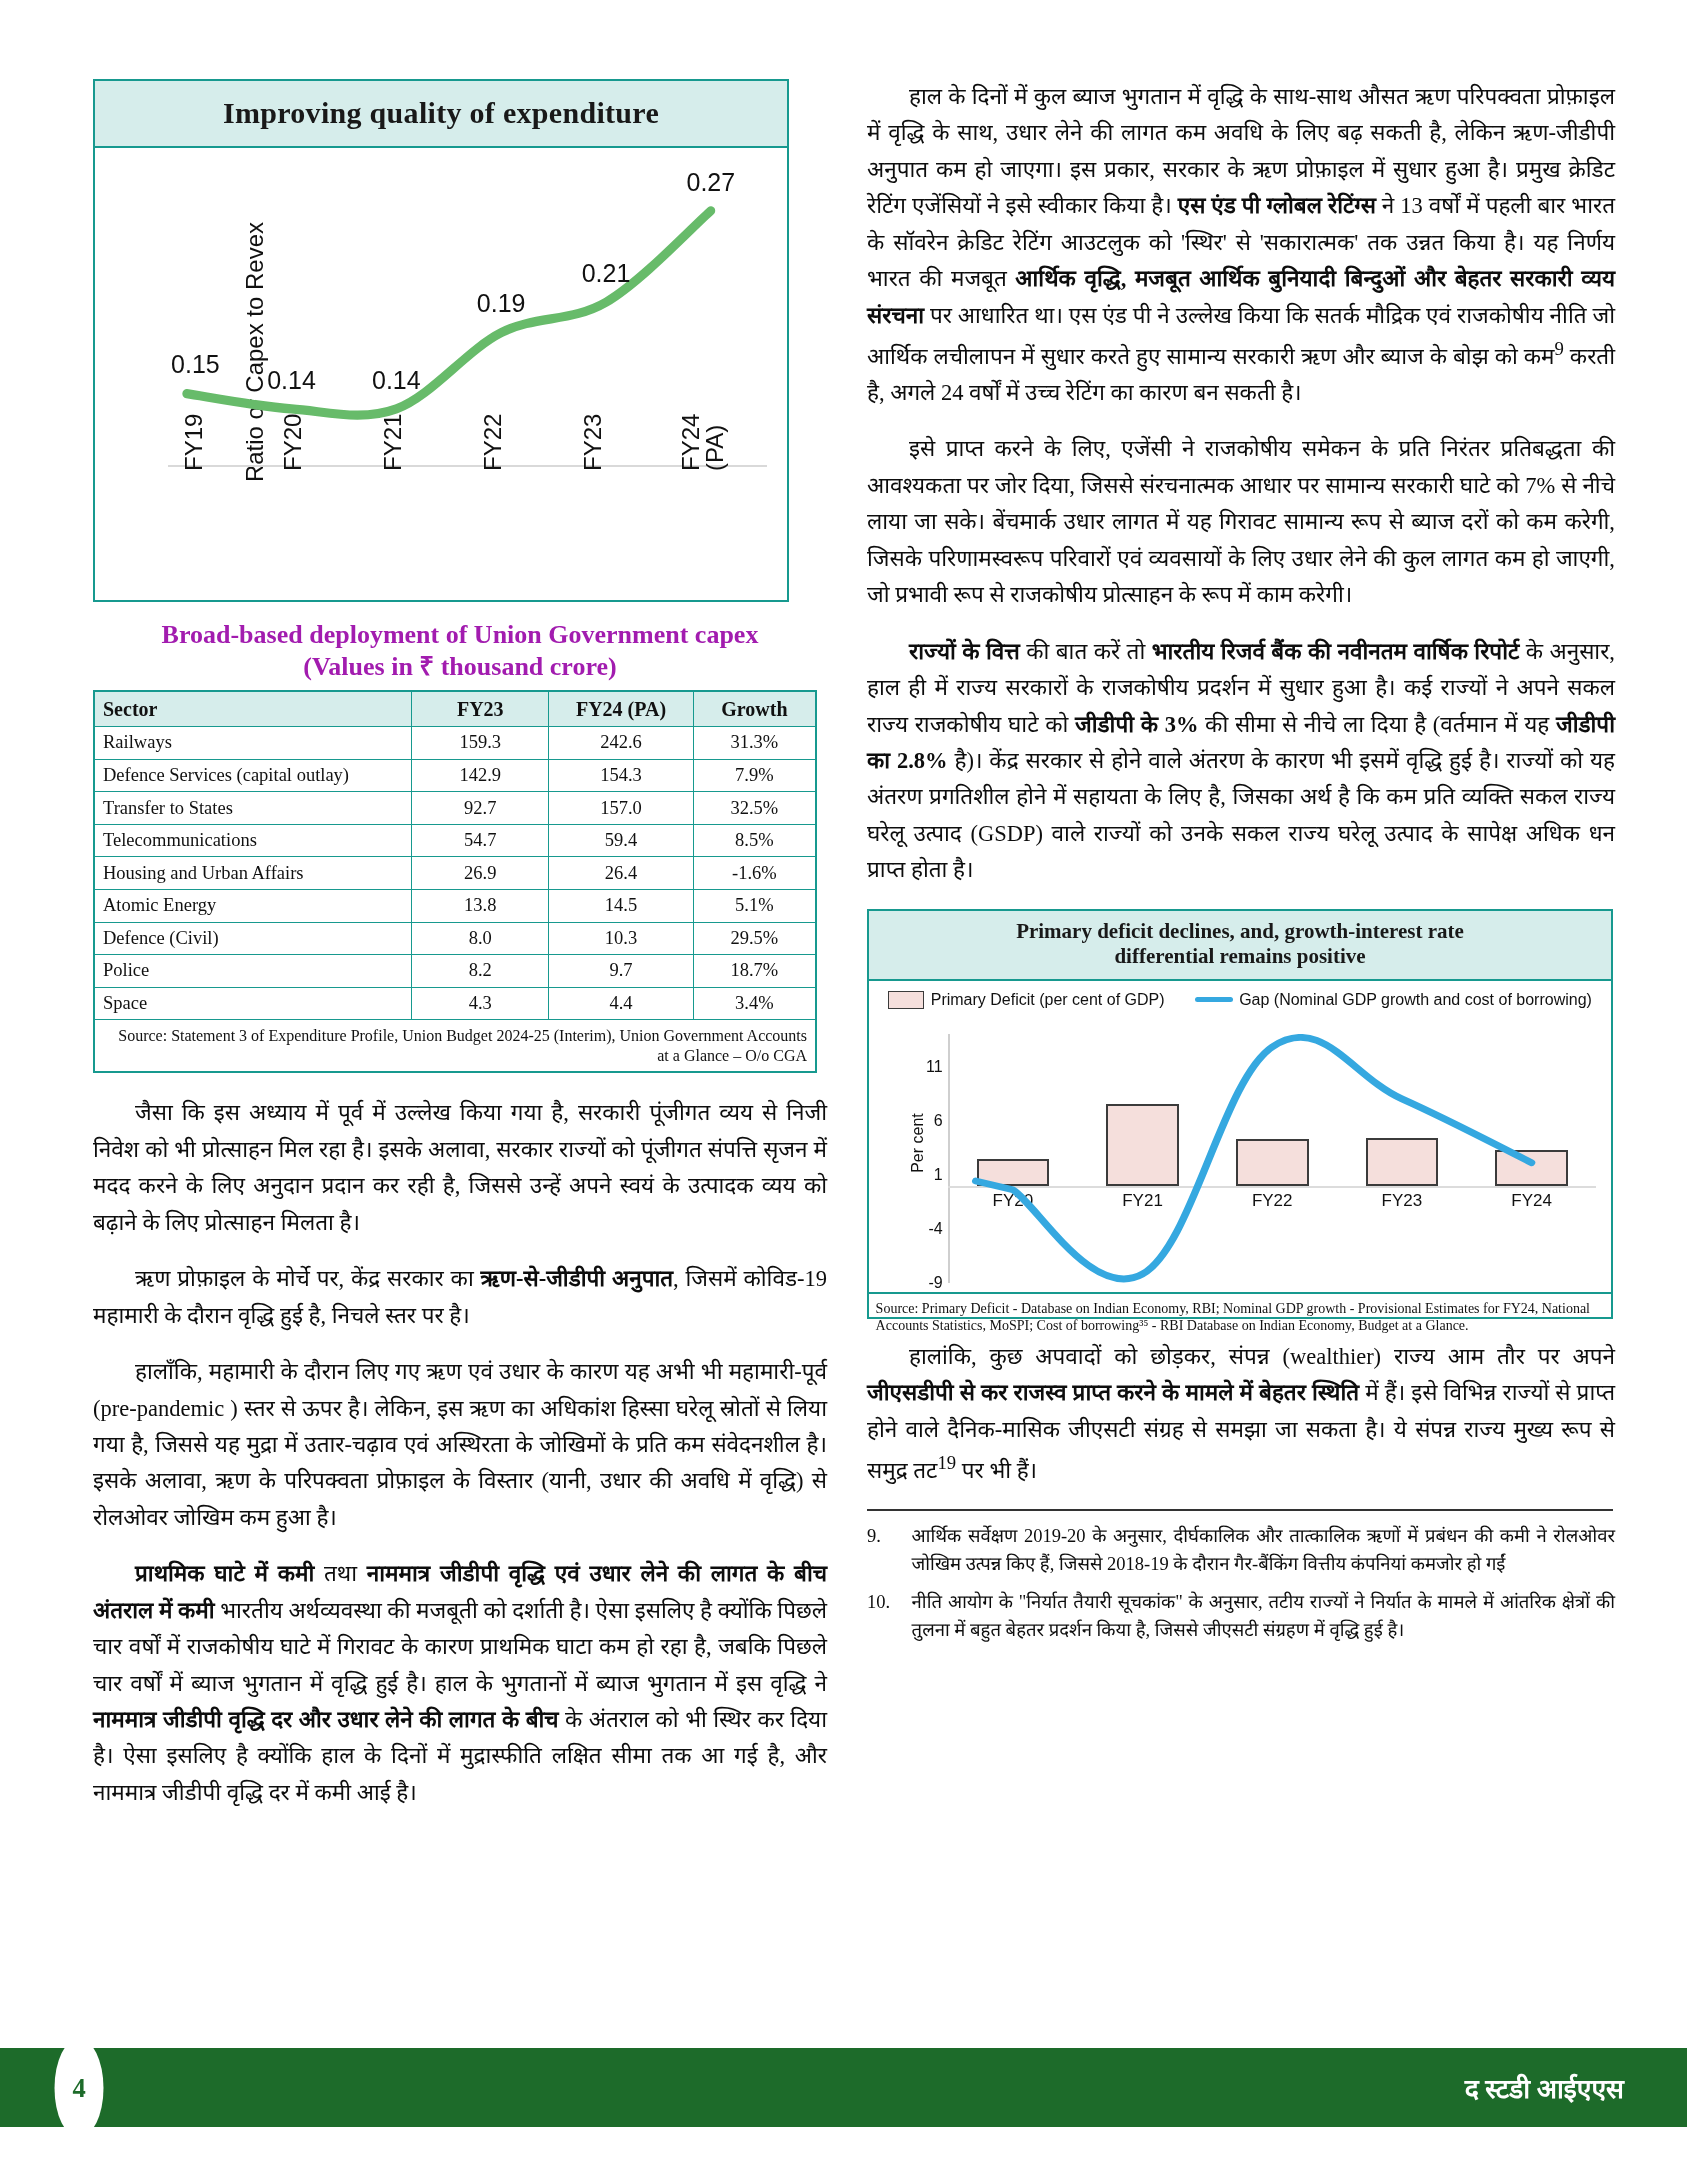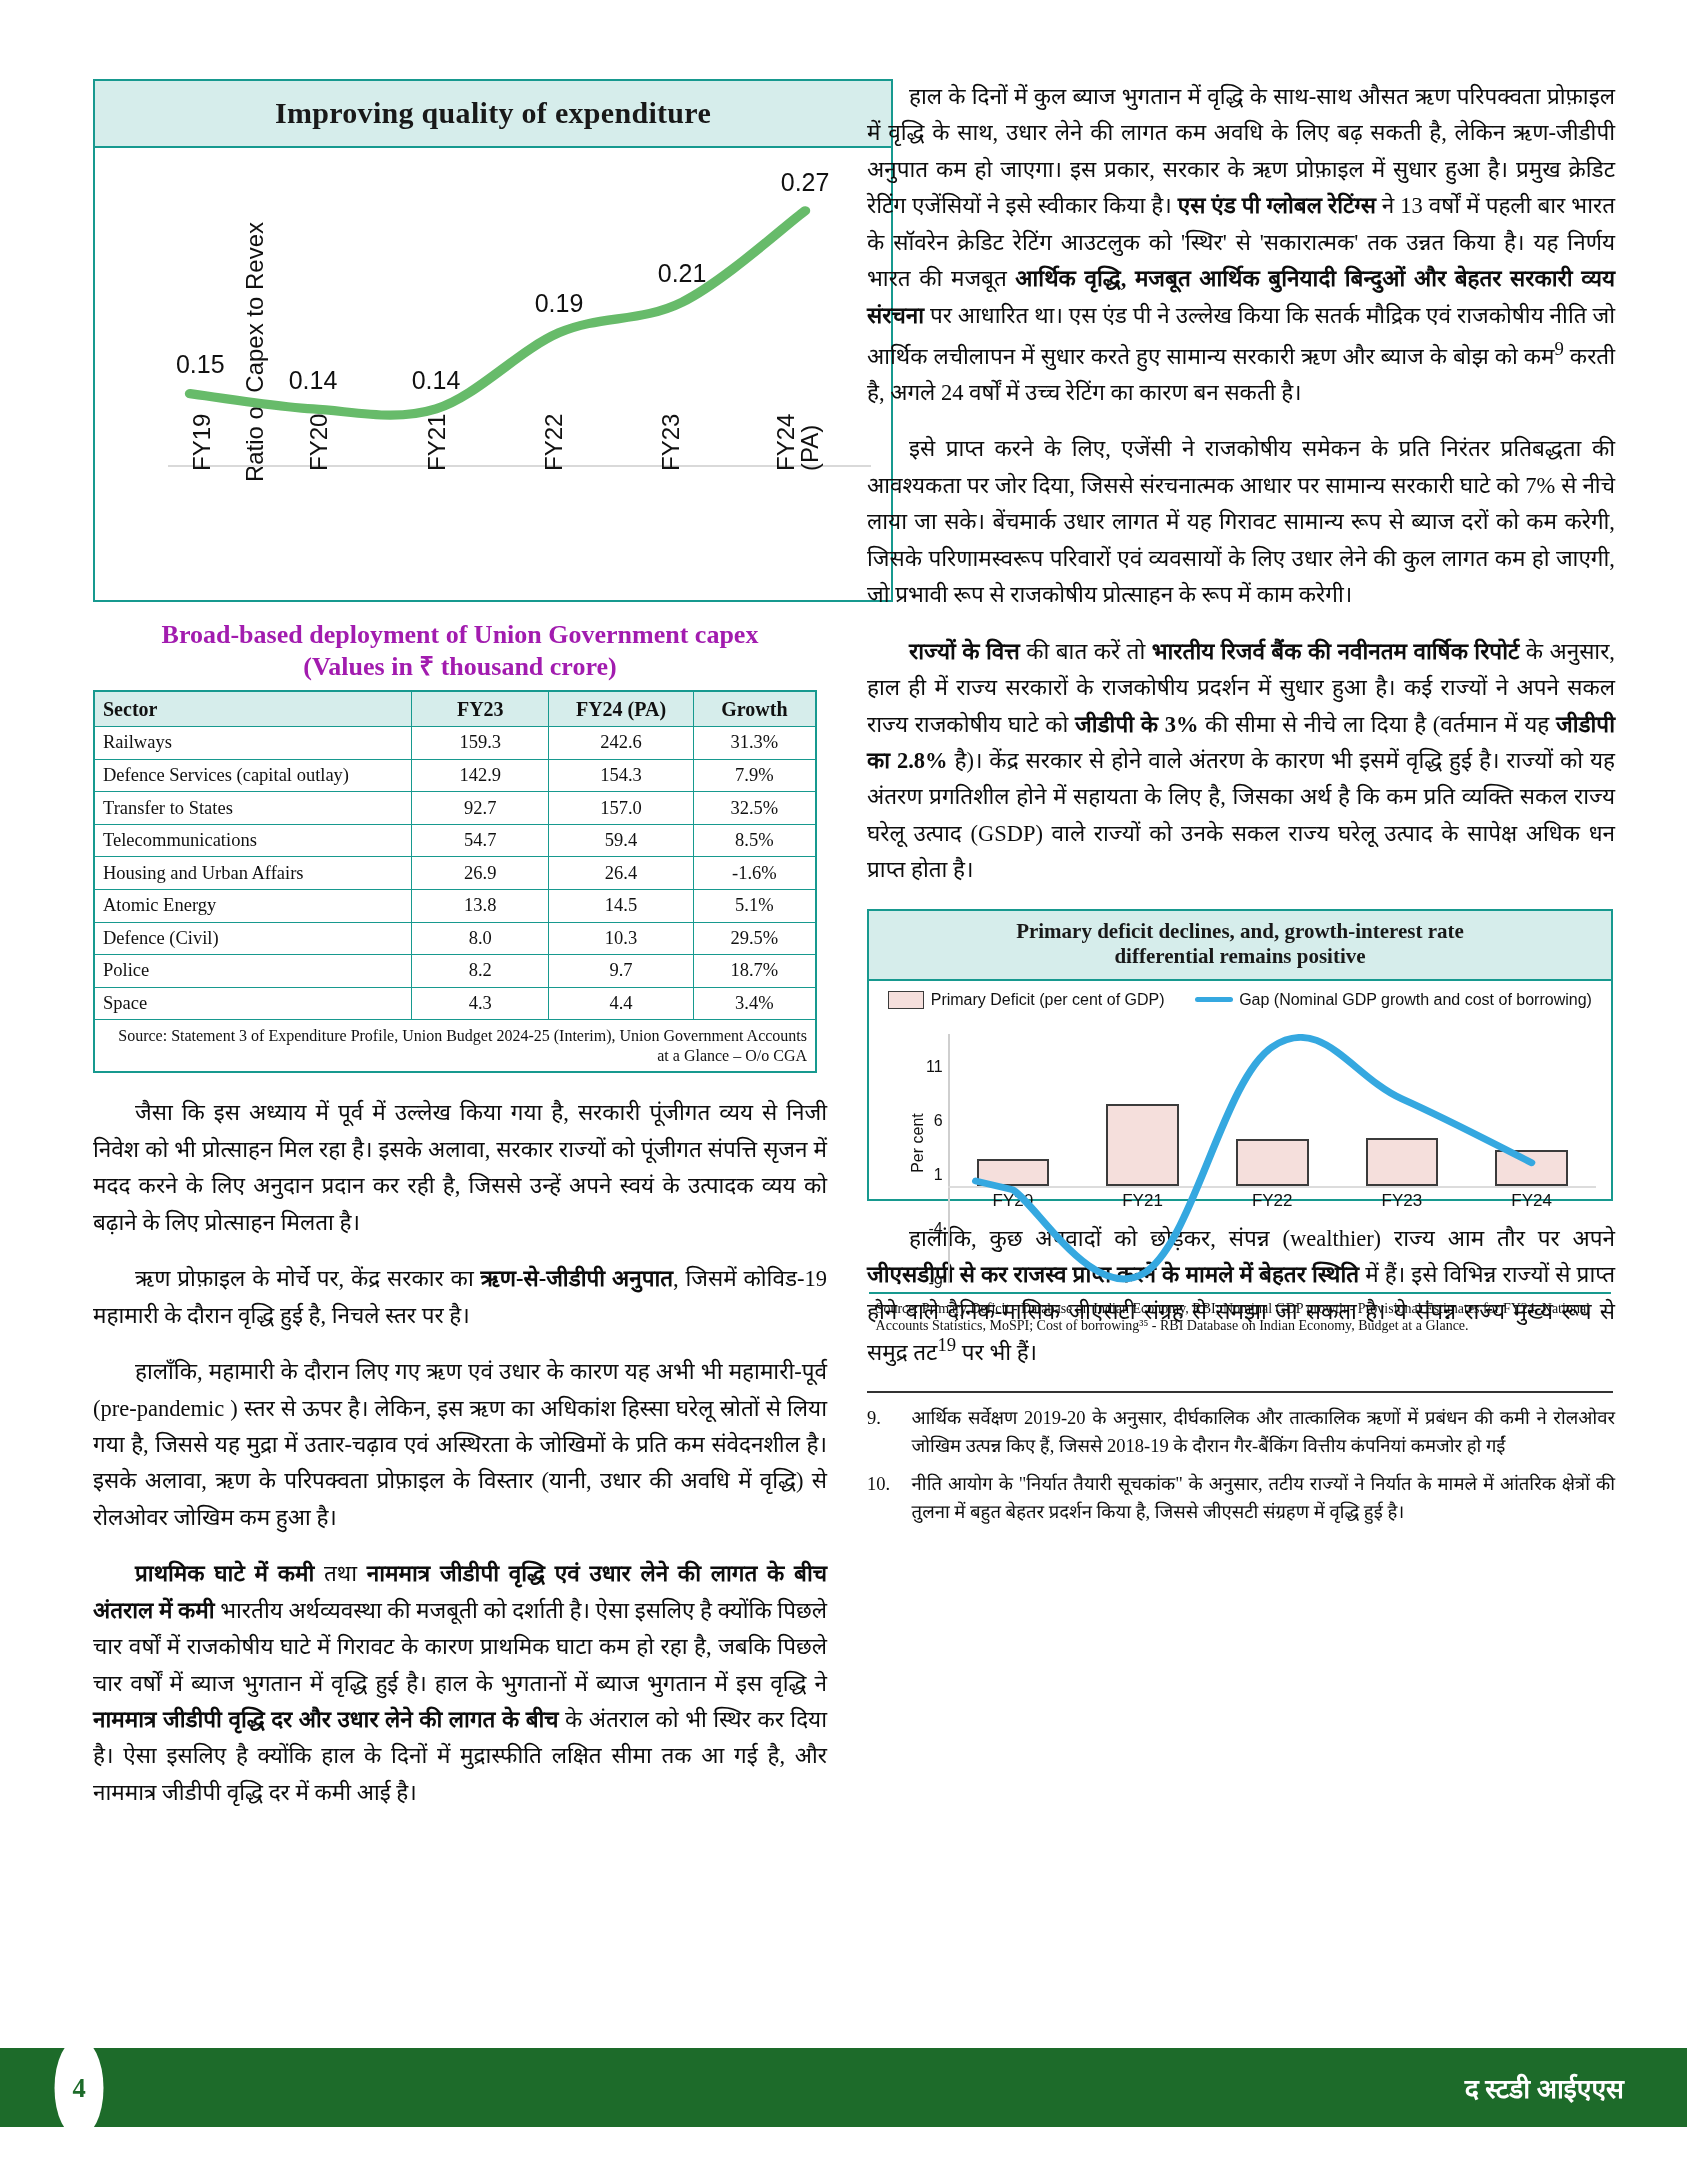--- a/index.html
+++ b/index.html
@@ -37,21 +37,21 @@
     text-align:center;
     font-weight:bold;
     color:#191919;
     font-family:"Liberation Serif", serif;
   }
   #fig1 .fig-title{
     font-size:30px;
     padding:14.6px 6.6px 16px;
     letter-spacing:0.3px;
   }
-  #fig1{width:800px;height:523px;}
+  #fig1{width:696px;height:523px;}
   .fig1-body{position:relative;height:408px;}
 
   .ylabel-vert{
     position:absolute;
     left:30px;top:50%;
     transform:translateY(-50%) rotate(-90deg);
     transform-origin:center;
     font-family:"Liberation Sans", sans-serif;
     font-size:24px;
     color:#111;
@@ -136,21 +136,21 @@
     font-size:22.5px;
     line-height:1.62;
     text-align:justify;
     text-indent:42px;
     margin:0 0 20px 0;
     color:#0d0d0d;
   }
   p.hi b{font-weight:bold;}
 
   
-  #fig2{width:746px;height:292px;margin:9.3px 0 0 0;}
+  #fig2{width:746px;height:410px;margin:9.3px 0 0 0;}
   #fig2 .fig-title{
     font-size:21px;
     padding:8px 6.6px 9.3px;
     line-height:1.22;
   }
   .fig2-body{position:relative;height:311px;}
   .legend{
     position:absolute;top:9.3px;left:0;right:0;
     display:flex;justify-content:center;gap:30px;
     align-items:center;

